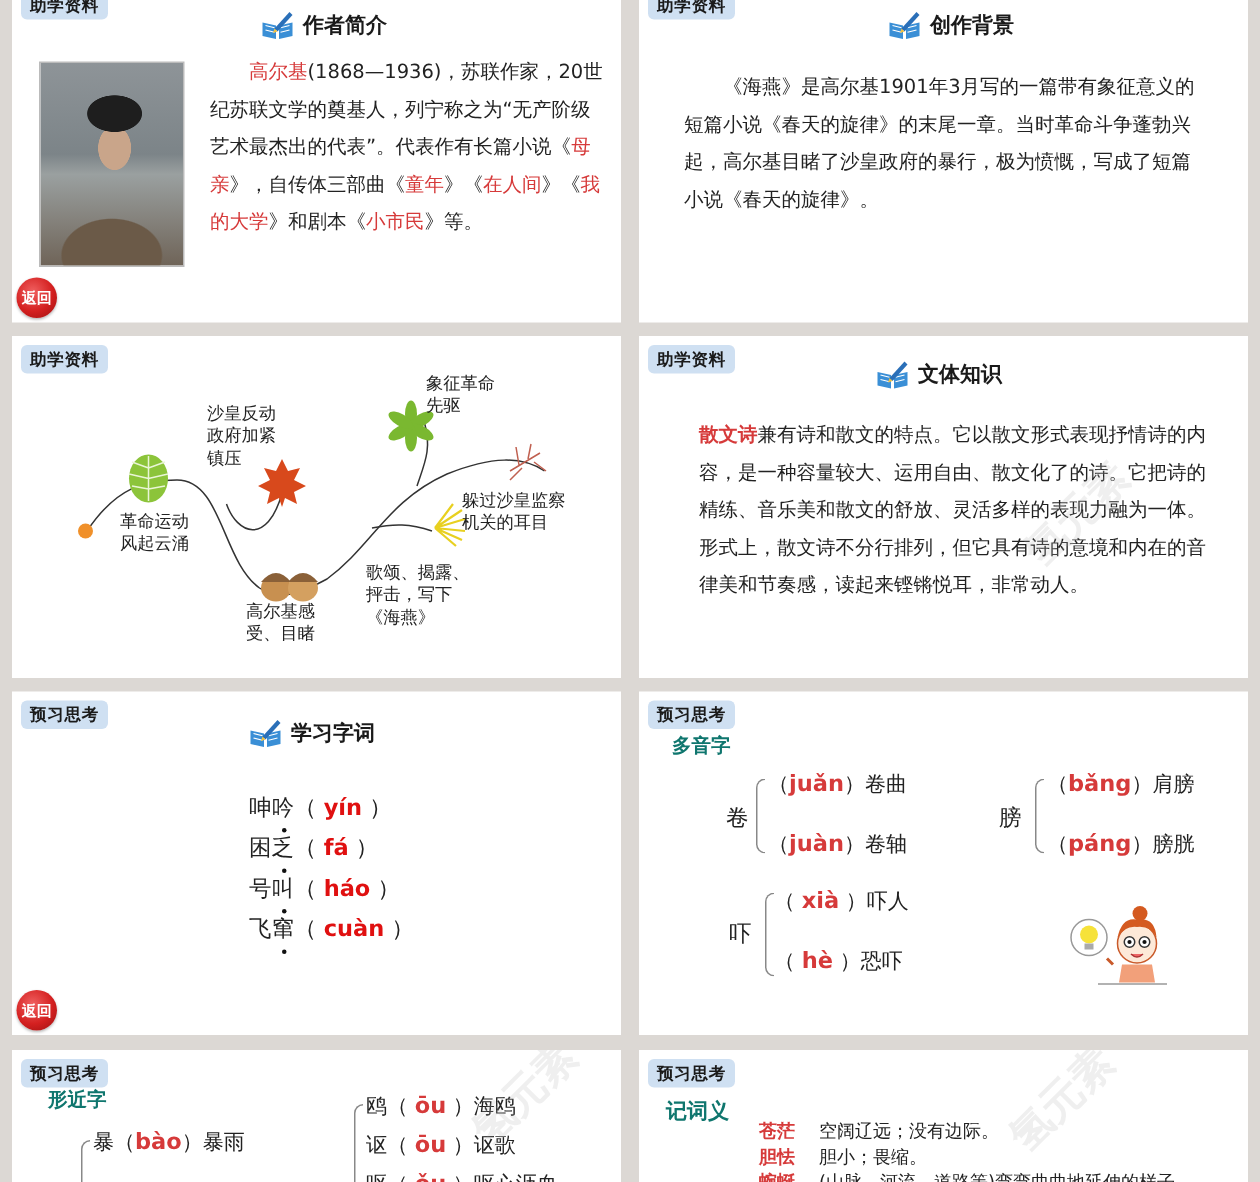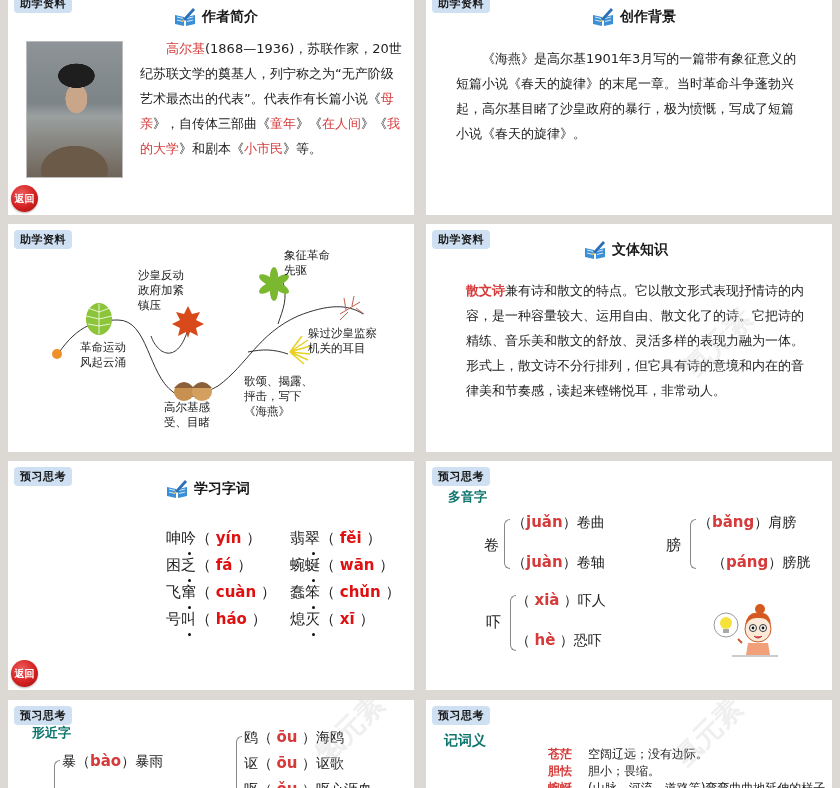--- a/index.html
+++ b/index.html
@@ -107,21 +107,21 @@
     width: 6px;
   }
   .subhead {
     position: absolute;
     font-size: 13px;
     font-weight: bold;
     color: #0f766e;
     text-align: center;
   }
   .def-row { position: absolute; font-size: 12px; white-space: nowrap; }
-  .def-row .term { color: #d63a3a; font-weight: bold; display: inline-block; width: 40px; margin-left: 42px; }
+  .def-row .term { color: #d63a3a; font-weight: bold; display: inline-block; width: 40px; }
   .watermark {
     position: absolute;
     color: rgba(180,180,180,0.22);
     font-size: 28px;
     font-weight: bold;
     transform: rotate(-45deg);
     pointer-events: none;
   }
 </style>
 </head>
@@ -243,45 +243,39 @@
       <path d="M21 8 L12 10 L12 19 L21 17 Z" fill="#3a8fd6"></path>
       <path d="M3 10 L9 11.5 M3 13 L9 14.5 M13 11.5 L19 10 M13 14.5 L19 13" stroke="#fff" stroke-width="0.8"></path>
       <path d="M9 12 L19 1 L21 3 L11 14 Z" fill="#2a6fb8"></path>
       <path d="M9 12 L11 14 L8 15 Z" fill="#f0c040"></path>
     </svg>
     <span>学习字词</span>
   </div>
   <div class="vocab-col" id="vocab-col-1" style="left:158px; top:64px;">
       <div class="vocab-item"><span>呻吟</span>（ <span class="py">yín</span> ）<span class="dot" style="left: 22px;"></span></div>
       <div class="vocab-item"><span>困乏</span>（ <span class="py">fá</span> ）<span class="dot" style="left: 22px;"></span></div>
+      <div class="vocab-item"><span>号叫</span>（ <span class="py">háo</span> ）<span class="dot" style="left: 22px;"></span></div>
       <div class="vocab-item"><span>飞窜</span>（ <span class="py">cuàn</span> ）<span class="dot" style="left: 22px;"></span></div>
-      <div class="vocab-item"><span>号叫</span>（ <span class="py">háo</span> ）<span class="dot" style="left: 22px;"></span></div>
-    </div>
-  <div class="vocab-col" id="vocab-col-2" style="left:282px; top:64px;">
-      <div class="vocab-item"><span>翡翠</span>（ <span class="py">fěi</span> ）<span class="dot" style="left: 22px;"></span></div>
-      <div class="vocab-item"><span>蜿蜒</span>（ <span class="py">wān</span> ）<span class="dot" style="left: 22px;"></span></div>
-      <div class="vocab-item"><span>蠢笨</span>（ <span class="py">chǔn</span> ）<span class="dot" style="left: 22px;"></span></div>
-      <div class="vocab-item"><span>熄灭</span>（ <span class="py">xī</span> ）<span class="dot" style="left: 22px;"></span></div>
     </div>
   <div class="return-btn" style="left:3px; top:199px;">返回</div>
 </div>
 
 <div class="slide" style="left:426px; top:461px; width:406px; height:229px;">
   <div class="tag">预习思考</div>
   <div class="subhead" style="left:22px; top:27px;">多音字</div>
 
   <div class="poly-char" style="left:58px; top:75px;">卷</div>
   <div class="brace" style="left:78px; top:58px; height:50px;"></div>
   <div class="poly-line" style="left:86px; top:52px;">（<span class="py">juǎn</span>）<span>卷曲</span></div>
   <div class="poly-line" style="left:86px; top:92px;">（<span class="py">juàn</span>）<span>卷轴</span></div>
 
   <div class="poly-char" style="left:240px; top:75px;">膀</div>
   <div class="brace" style="left:264px; top:58px; height:50px;"></div>
   <div class="poly-line" style="left:272px; top:52px;">（<span class="py">bǎng</span>）<span>肩膀</span></div>
-  <div class="poly-line" style="left:286px; top:92px;text-align:center;">（<span class="py">páng</span>）<span>膀胱</span></div>
+  <div class="poly-line" style="left:272px; top:92px;text-align:center;">（<span class="py">páng</span>）<span>膀胱</span></div>
 
   <div class="poly-char" style="left:60px; top:152px;">吓</div>
   <div class="brace" style="left:84px; top:134px; height:56px;"></div>
   <div class="poly-line" style="left:90px; top:130px;text-align:right;">（ <span class="py">xià</span> ）<span>吓人</span></div>
   <div class="poly-line" style="left:90px; top:170px;">（ <span class="py">hè</span> ）<span>恐吓</span></div>
 
   <svg width="70" height="60" viewBox="0 0 70 60" style="position:absolute; left:286px; top:142px;">
     <circle cx="14" cy="22" r="12" fill="#fff" stroke="#999" stroke-width="1"></circle>
     <circle cx="14" cy="20" r="6" fill="#f6e23a"></circle>
     <rect x="11" y="26" width="6" height="4" fill="#aaa"></rect>

